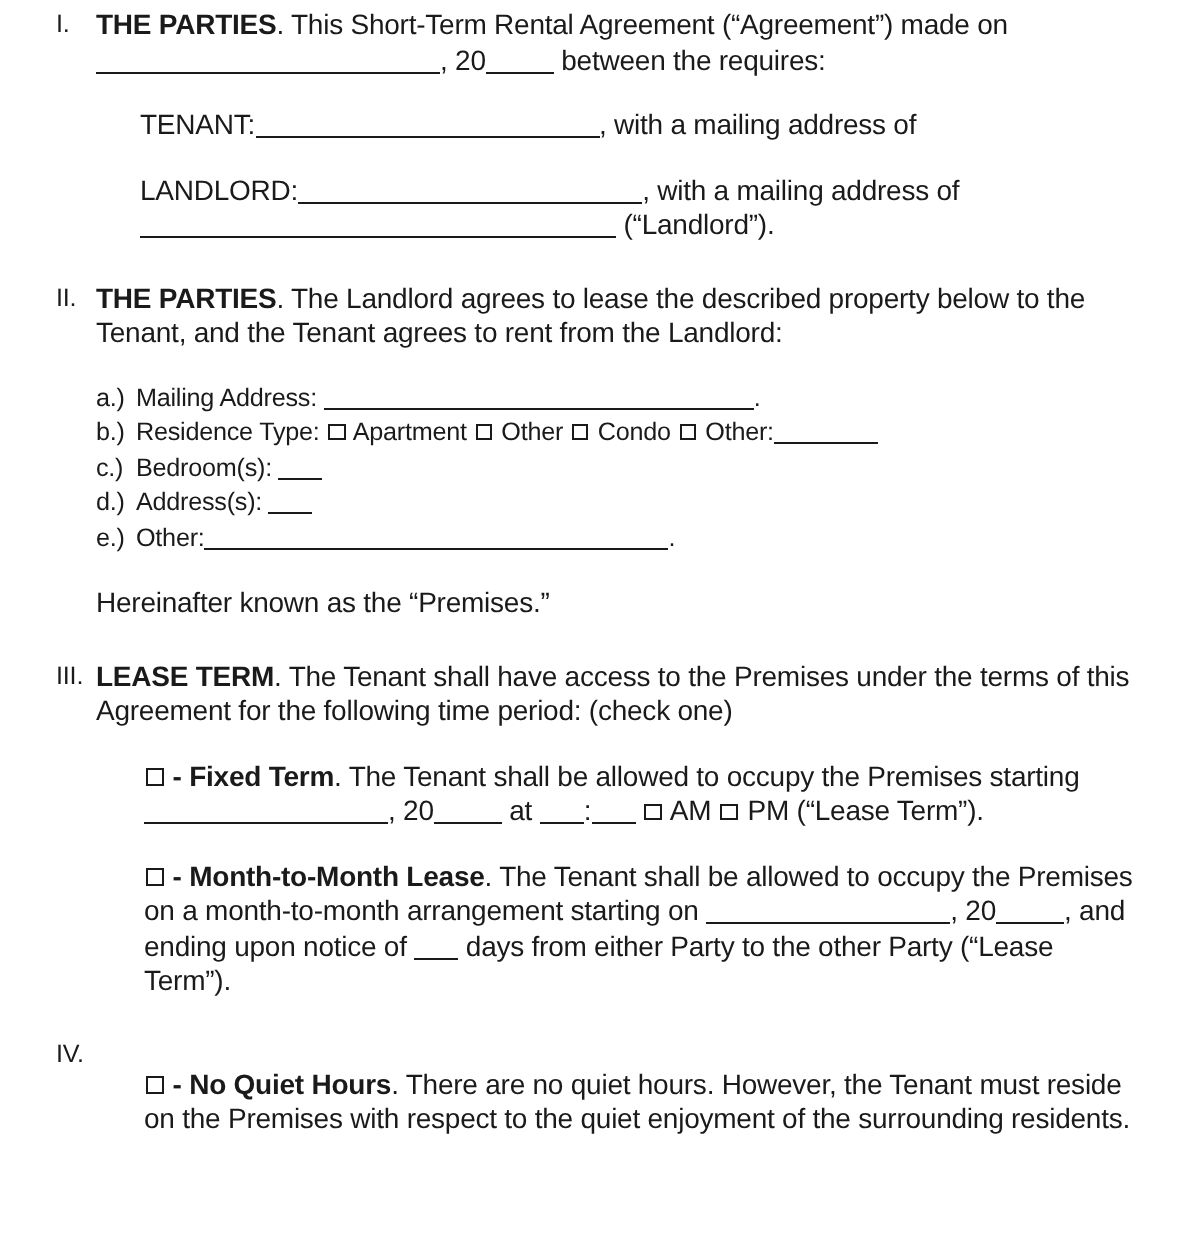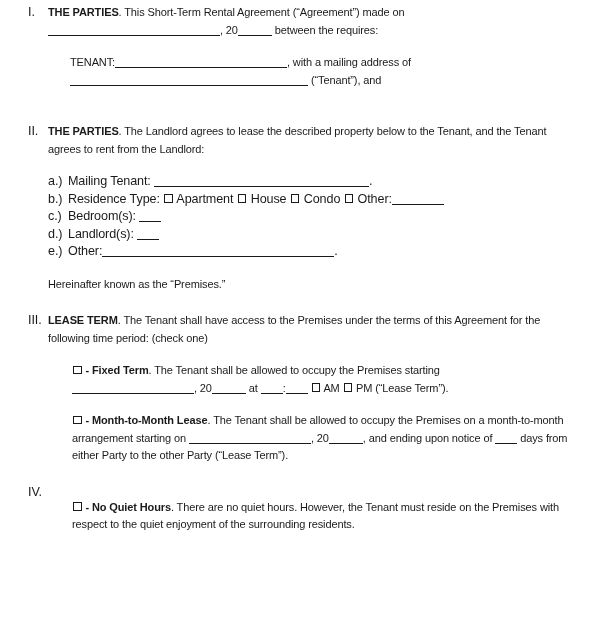--- a/index.html
+++ b/index.html
@@ -45,21 +45,21 @@
     font-size: 12.6px;
     line-height: 17.5px;
     letter-spacing: -0.12px;
   }
 
   
   .indent-1 { padding-left: 22px; }
   .indent-2 { padding-left: 24px; }
 
   .para {
-    font-size: 11px;
+    font-size: 14px;
     line-height: 17.5px;
     letter-spacing: -0.12px;
   }
 
   b, .bold { font-weight: bold; }
 
   
   .u {
     display: inline-block;
     border-bottom: 1.2px solid #1a1a1a;
@@ -114,57 +114,62 @@
       <div class="para">
         <span class="u u-xl"></span><span>, 20</span><span class="u u-sm"></span><span> between the requires:</span>
       </div>
 
       <div class="gap-md"></div>
 
       <div class="indent-1">
         <div class="para">
           <span>TENANT:</span><span class="u u-xl"></span><span>, with a mailing address of</span>
         </div>
-        <div class="para">
-          <span class="u u-3xl"></span><span> (“Tenant”), and</span>
-        </div>
-      </div>
-
-      <div class="gap-md"></div>
-
+      </div>
+
+      <div class="gap-md"></div>
+
+      <div class="indent-1">
+        <div class="para">
+          <span>LANDLORD:</span><span class="u u-xl"></span><span>, with a mailing address of</span>
+        </div>
+        <div class="para">
+          <span class="u u-3xl"></span><span> (“Landlord”).</span>
+        </div>
+      </div>
     </div>
   </div>
 
   <div class="gap-lg"></div>
 
   <div class="section">
     <div class="numeral">II.</div>
     <div class="sec-body">
       <div class="para">
         <b>THE PARTIES</b><span>. The Landlord agrees to lease the described property below to the Tenant, and the Tenant agrees to rent from the Landlord:</span>
       </div>
 
       <div class="gap-md"></div>
 
       <ul class="alist indent-1">
         <li>
           <span class="mark">a.)</span>
-          <span class="txt"><span>Mailing Tenant:</span> <span class="u u-2xl"></span><span>.</span></span>
+          <span class="txt"><span>Mailing Address:</span> <span class="u u-2xl"></span><span>.</span></span>
         </li>
         <li>
           <span class="mark">b.)</span>
-          <span class="txt"><span>Residence Type:</span> <span class="cb"></span> <span>Apartment</span> <span class="cb"></span> <span>House</span> <span class="cb"></span> <span>Condo</span> <span class="cb"></span> <span>Other:</span><span class="u u-md" style="width:52px"></span></span>
+          <span class="txt"><span>Residence Type:</span> <span class="cb"></span> <span>Apartment</span> <span class="cb"></span> <span>Other</span> <span class="cb"></span> <span>Condo</span> <span class="cb"></span> <span>Other:</span><span class="u u-md" style="width:52px"></span></span>
         </li>
         <li>
           <span class="mark">c.)</span>
           <span class="txt"><span>Bedroom(s):</span> <span class="u u-xs"></span></span>
         </li>
         <li>
           <span class="mark">d.)</span>
-          <span class="txt"><span>Landlord(s):</span> <span class="u u-xs"></span></span>
+          <span class="txt"><span>Address(s):</span> <span class="u u-xs"></span></span>
         </li>
         <li>
           <span class="mark">e.)</span>
           <span class="txt"><span>Other:</span><span class="u u-full"></span><span>.</span></span>
         </li>
       </ul>
 
       <div class="gap-md"></div>
 
       <div class="para">Hereinafter known as the “Premises.”</div>

